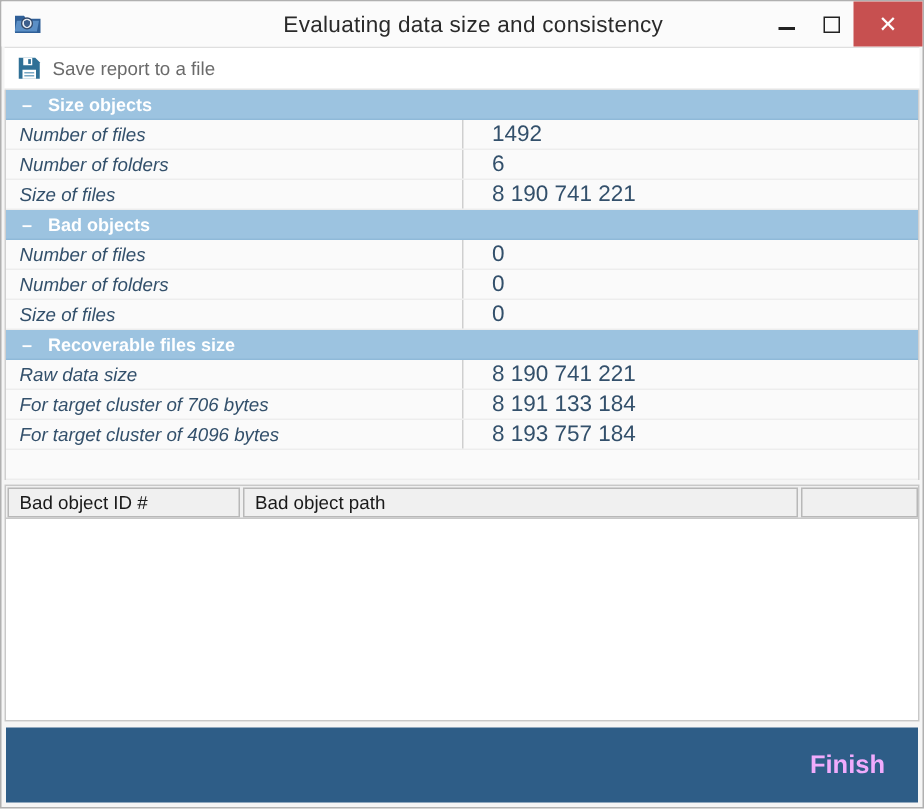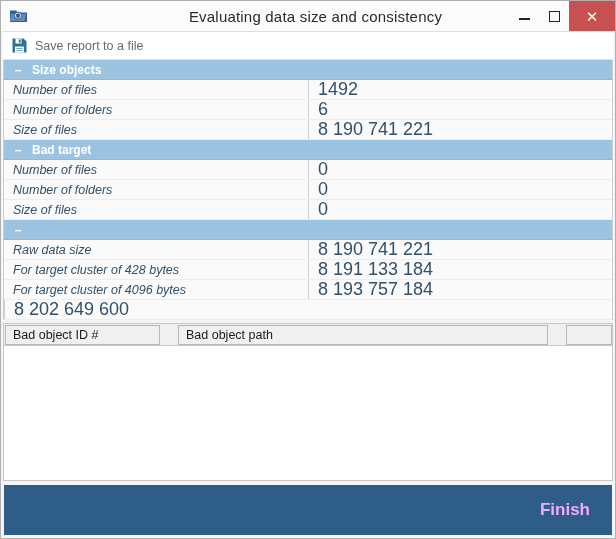--- a/index.html
+++ b/index.html
@@ -158,23 +158,23 @@
     padding-left: 9px;
     font-size: 12.5px;
     color: #33506b;
     white-space: nowrap;
     overflow: hidden;
     font-style: italic;
   }
   .row .value {
     flex: 1;
     box-sizing: border-box;
-    padding-left: 9px;
+    padding-left: 19px;
     border-left: 1px solid #cfcfcf;
-    font-size: 18px;
+    font-size: 15px;
     color: #33506b;
     height: 19px;
     line-height: 19px;
     white-space: nowrap;
     overflow: hidden;
   }
   
   .grid {
     margin: 3px 2px 0 2px;
     flex: 1;
@@ -196,21 +196,21 @@
   }
   .col-head {
     background: #f0f0f0;
     border: 1px solid #b8b8b8;
     box-sizing: border-box;
     height: 20px;
     line-height: 18px;
     font-size: 12.5px;
     color: #1a1a1a;
     padding-left: 7px;
-    margin-right: 18px;
+    margin-right: 2px;
     white-space: nowrap;
     overflow: hidden;
   }
   .col-head.c0 { width: 155px; }
   .col-head.c1 { width: 370px; }
   .col-head.filler {
     flex: 1;
     padding-left: 0;
     margin-right: 0;
   }
@@ -298,52 +298,52 @@
       <div class="label">Number of folders</div>
       <div class="value">6</div>
     </div>
     <div class="row">
       <div class="label">Size of files</div>
       <div class="value">8 190 741 221</div>
     </div>
 
     <div class="sec-header">
       <span class="sec-toggle">–</span>
-      <span class="sec-title">Bad target</span>
+      <span class="sec-title">Bad objects</span>
     </div>
     <div class="row">
       <div class="label">Number of files</div>
       <div class="value">0</div>
     </div>
     <div class="row">
       <div class="label">Number of folders</div>
       <div class="value">0</div>
     </div>
     <div class="row">
       <div class="label">Size of files</div>
       <div class="value">0</div>
     </div>
 
     <div class="sec-header">
       <span class="sec-toggle">–</span>
+      <span class="sec-title">Recoverable files size</span>
     </div>
     <div class="row">
       <div class="label">Raw data size</div>
       <div class="value">8 190 741 221</div>
     </div>
     <div class="row">
-      <div class="label">For target cluster of 428 bytes</div>
+      <div class="label">For target cluster of 706 bytes</div>
       <div class="value">8 191 133 184</div>
     </div>
     <div class="row">
       <div class="label">For target cluster of 4096 bytes</div>
       <div class="value">8 193 757 184</div>
     </div>
     <div class="row">
-      <div class="value">8 202 649 600</div>
     </div>
   </div>
 
   <div class="grid">
     <div class="grid-head">
       <div class="col-head c0">Bad object ID #</div>
       <div class="col-head c1">Bad object path</div>
       <div class="col-head filler"></div>
     </div>
     <div class="grid-body"></div>

